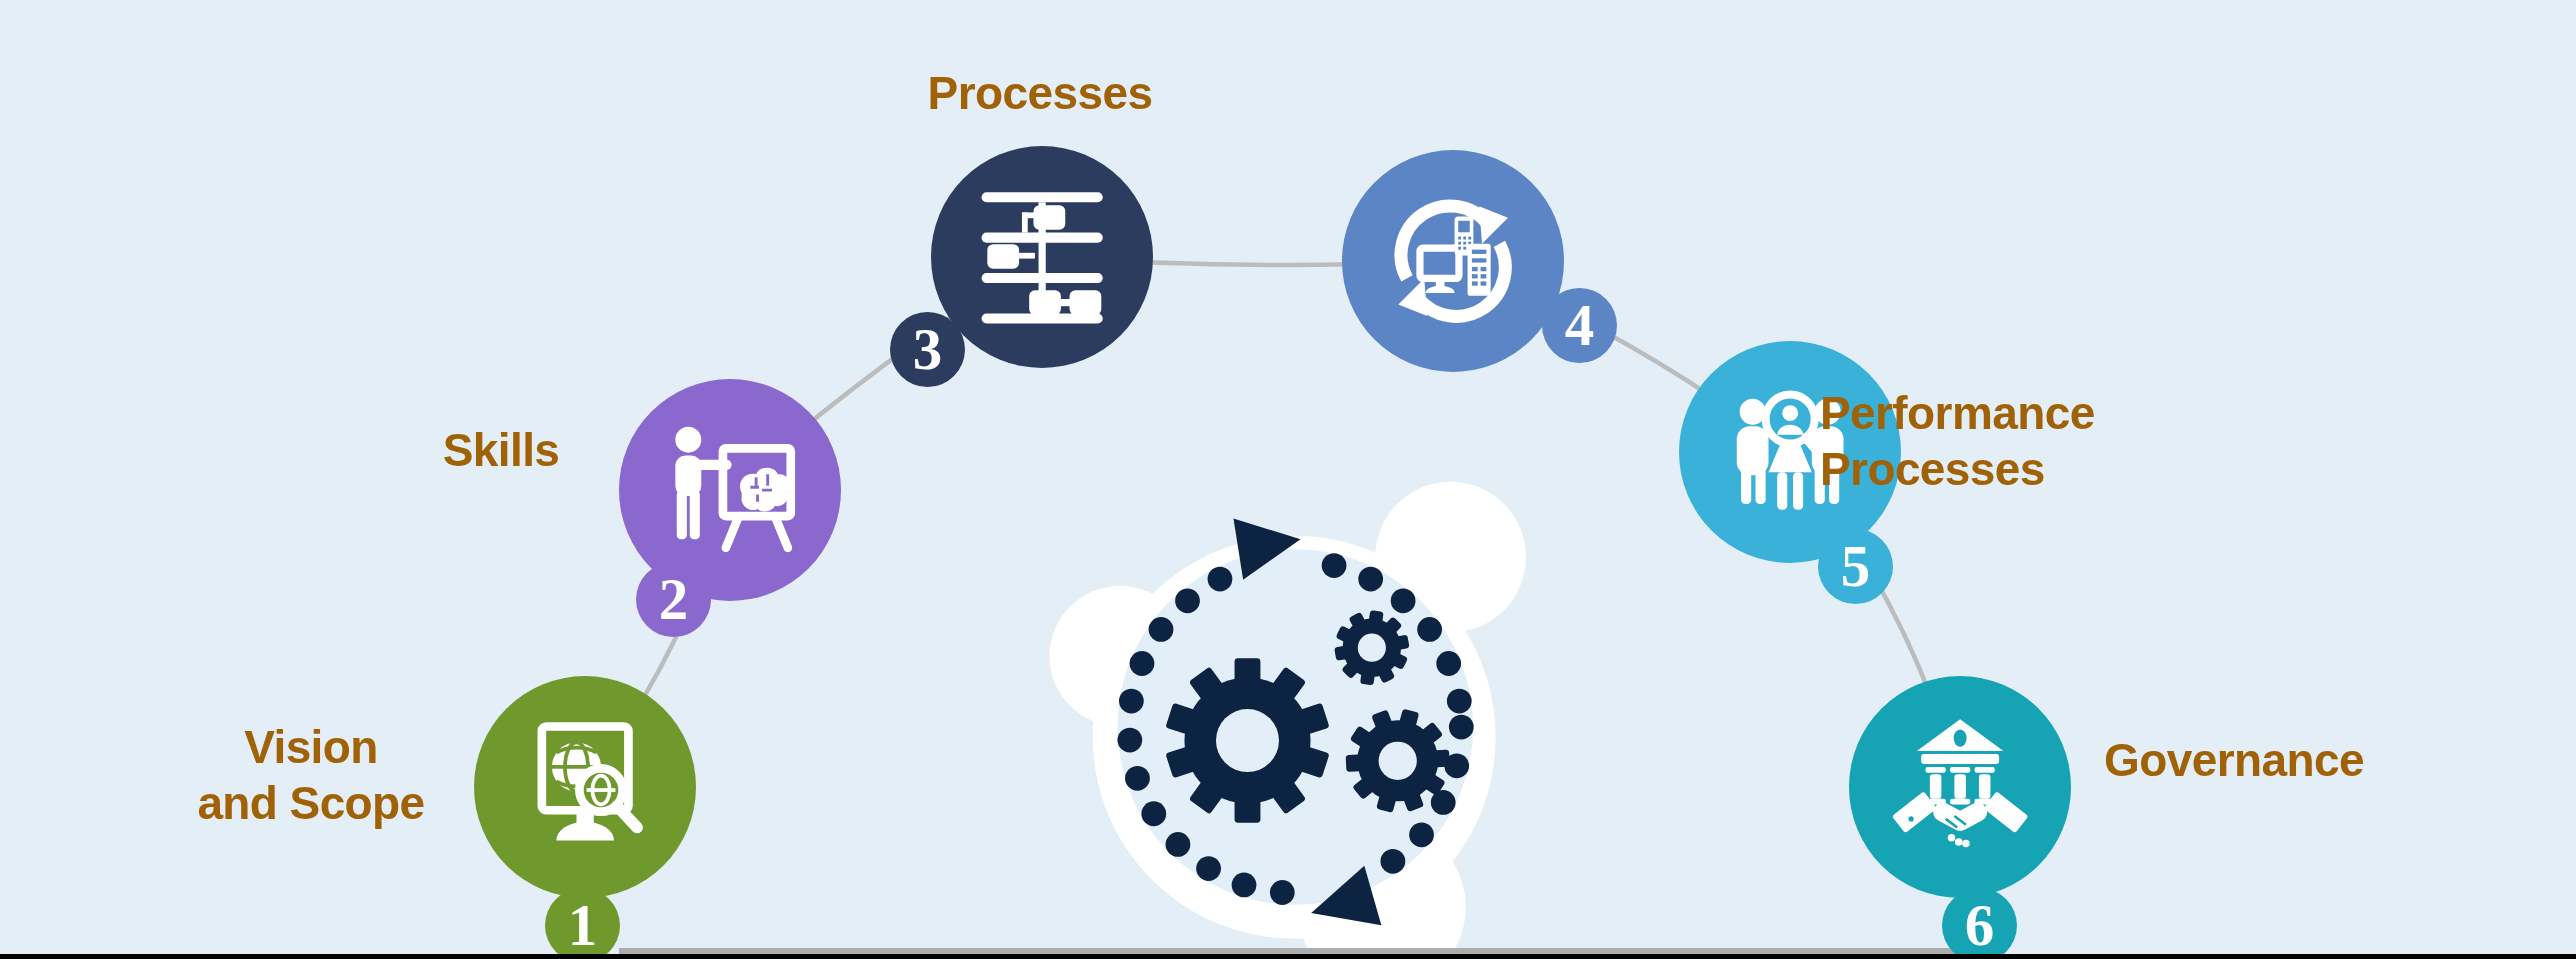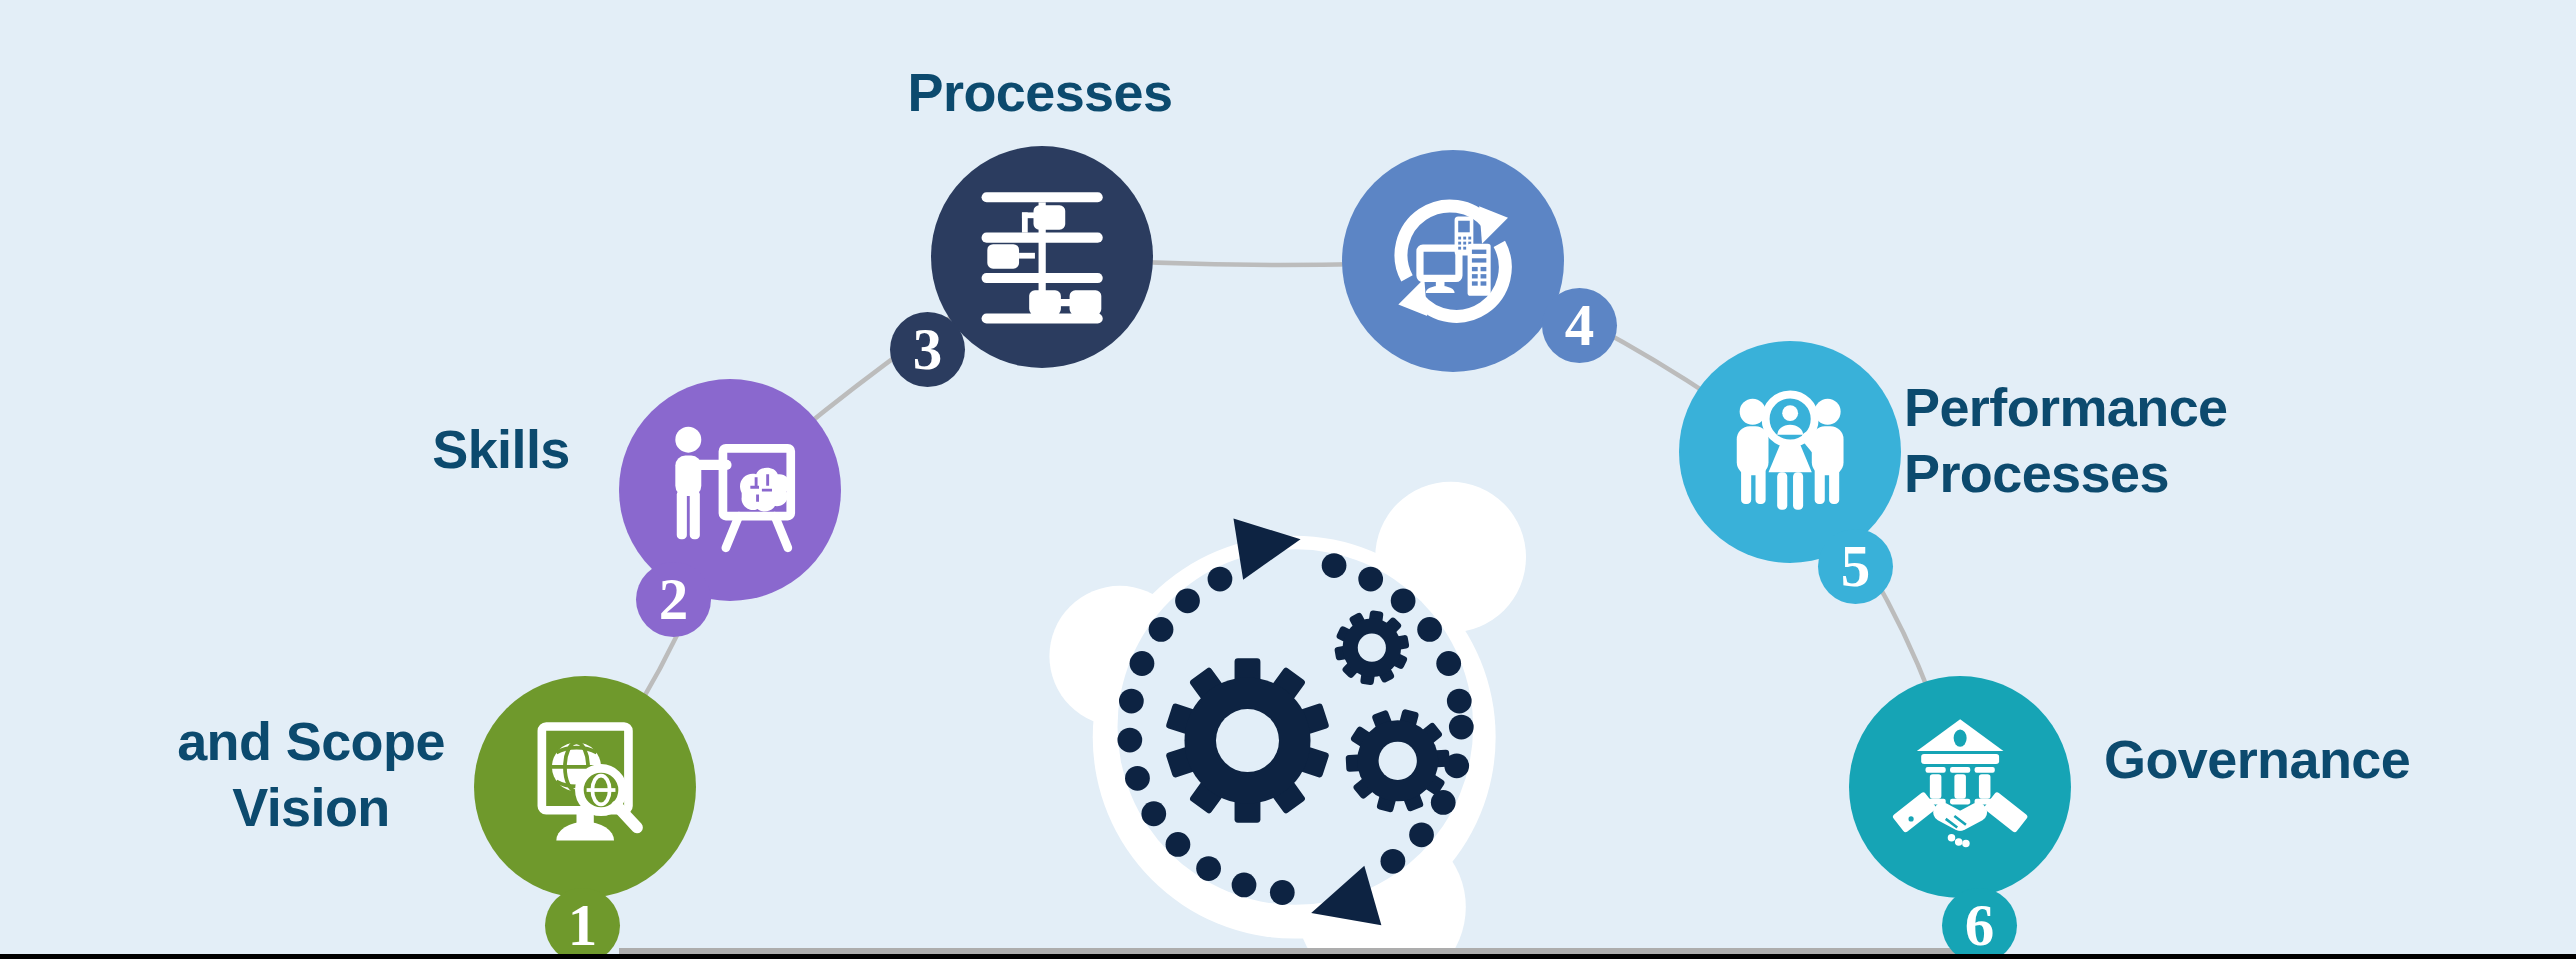--- a/index.html
+++ b/index.html
@@ -8,21 +8,21 @@
   svg.layer{position:absolute;left:0;top:0;width:2576px;height:960px;pointer-events:none;}
   #connector-layer{z-index:0;}
   #cloud-layer{z-index:0;}
   .step-circle{position:absolute;width:222px;height:222px;border-radius:50%;z-index:2;}
   .step-icon{position:absolute;inset:0;display:flex;align-items:center;justify-content:center;}
   .step-icon svg{width:65%;height:65%;}
   .step-badge{position:absolute;width:75px;height:75px;border-radius:50%;z-index:3;
       display:flex;align-items:center;justify-content:center;
       color:#fff !important;font-family:"Liberation Serif",serif;font-weight:700;font-size:59px;}
   .step-badge span{color:#fff;}
-  .label{position:absolute;color:#0c4a6e;font-weight:700;font-size:54px;line-height:1.22;z-index:2;letter-spacing:-0.6px;white-space:nowrap;}
+  .label{position:absolute;color:#a16207;font-weight:700;font-size:46px;line-height:1.22;z-index:2;letter-spacing:-0.6px;white-space:nowrap;}
   .label.centered{transform:translate(-50%,-50%);text-align:center;}
   .label.left-mid{transform:translateY(-50%);text-align:left;}
   .bar{position:absolute;}
   #bar-gray{left:619px;top:948px;width:1345px;height:7.3px;z-index:1;}
   #bar-black{left:0;top:954px;width:2576px;height:6.2px;z-index:4;}
 </style>
 </head>
 <body>
 
 <div class="canvas">
@@ -131,22 +131,22 @@
         <line x1="72" y1="63" x2="86" y2="78" stroke="#fff" stroke-width="8" stroke-linecap="round"></line>
         <rect x="44" y="66" width="12" height="9" fill="#fff"></rect>
         <path d="M30,87 a20,13 0 0 1 40,0 z" fill="#fff"></path>
       </svg>
     </div>
   </div>
   <div class="step-badge" style="left: 545px; top: 888px; background-color: rgb(111, 153, 44); color: rgb(111, 153, 44);">
     <span>1</span>
   </div>
   <div class="label centered" style="left:311px;top:775px;">
+    <div>Vision</div>
     <div>and Scope</div>
-    <div>Vision</div>
   </div>
 
   <div class="step-circle" style="left: 619px; top: 379px; background-color: rgb(138, 104, 206); color: rgb(138, 104, 206);">
     <div class="step-icon">
       <svg viewBox="0 0 100 100">
         <circle cx="21" cy="15" r="9" fill="#fff"></circle>
         <rect x="12" y="26" width="18" height="28" rx="7" fill="#fff"></rect>
         <rect x="13" y="50" width="7" height="34" rx="3" fill="#fff"></rect>
         <rect x="22" y="50" width="7" height="34" rx="3" fill="#fff"></rect>
         <rect x="24" y="29" width="27" height="7" rx="3.5" fill="#fff"></rect>
@@ -258,21 +258,21 @@
         <circle cx="50" cy="27" r="17" fill="currentColor" stroke="#fff" stroke-width="5.5"></circle>
         <circle cx="50" cy="23" r="5.5" fill="#fff"></circle>
         <path d="M41,38 a9,7 0 0 1 18,0 z" fill="#fff"></path>
         <line x1="62" y1="40" x2="76" y2="57" stroke="#fff" stroke-width="8" stroke-linecap="round"></line>
       </svg>
     </div>
   </div>
   <div class="step-badge" style="left: 1818px; top: 529px; background-color: rgb(57, 177, 217); color: rgb(57, 177, 217);">
     <span>5</span>
   </div>
-  <div class="label left-mid" style="left:1904px;top:441px;">
+  <div class="label left-mid" style="left:1820px;top:441px;">
     <div>Performance</div>
     <div>Processes</div>
   </div>
 
   <div class="step-circle" style="left: 1849px; top: 676px; background-color: rgb(22, 164, 181); color: rgb(22, 164, 181);">
     <div class="step-icon">
       <svg viewBox="0 0 100 100">
         <g fill="#fff">
           <path d="M50,3 L80,25 H20 Z"></path>
           <rect x="23" y="27" width="54" height="7" rx="2"></rect>

